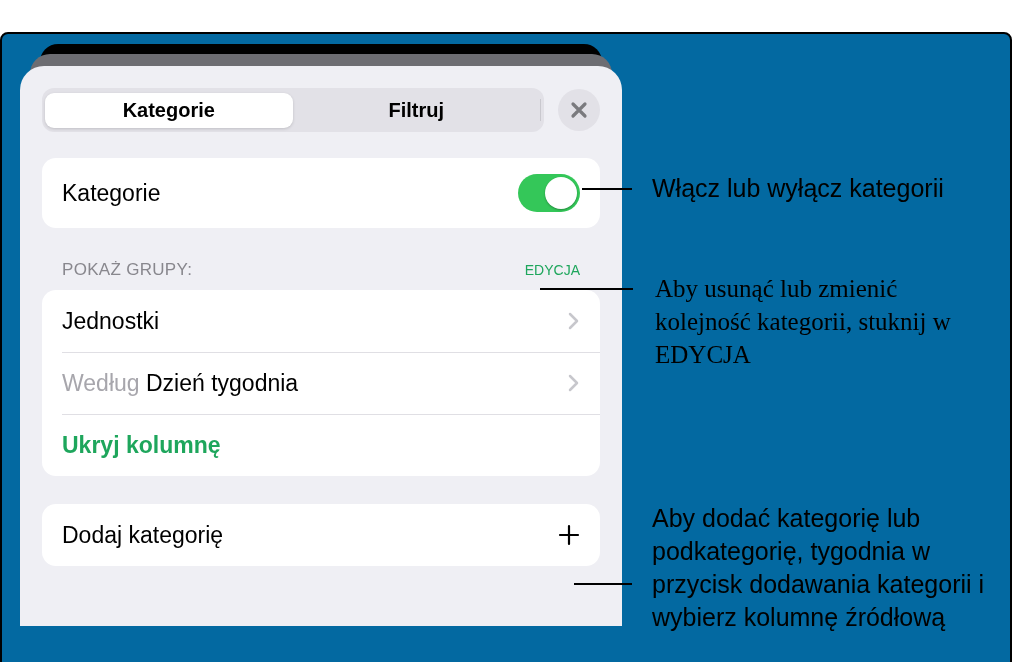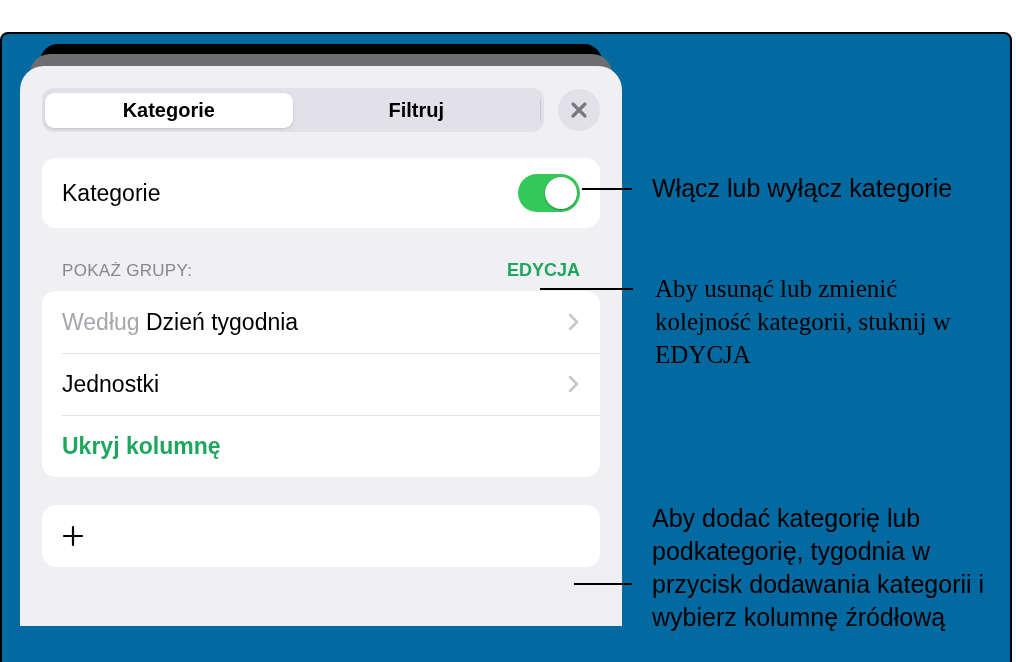--- a/index.html
+++ b/index.html
@@ -139,23 +139,23 @@
       justify-content: space-between;
       margin-top: 32px;
       padding: 0 20px 6px 20px;
     }
     .section-title {
       font-size: 17px;
       color: #88878d;
       letter-spacing: 0.3px;
     }
     .edit-link {
-      font-size: 18px;
+      font-size: 14px;
       color: #1ea65c;
-      font-weight: 700;
+      font-weight: 400;
       cursor: pointer;
     }
     .list-card {
       background: #fff;
       border-radius: 14px;
       margin-top: 4px;
       overflow: hidden;
     }
     .list-row {
       display: flex;
@@ -251,53 +251,54 @@
           </div>
         </div>
       </div>
 
       <div class="section-header">
         <span class="section-title">POKAŻ GRUPY:</span>
         <span class="edit-link">EDYCJA</span>
       </div>
 
       <div class="list-card">
+        <div class="list-row">
+          <span class="label">Jednostki</span>
+          <svg class="chevron" width="12" height="18" viewBox="0 0 12 18">
+              <path d="M2 2 L9 9 L2 16" stroke="#c7c7cc" stroke-width="2.5" fill="none" stroke-linecap="round" stroke-linejoin="round"></path>
+            </svg>
+        </div>
         <div class="list-row">
           <span class="label">
             <span class="muted">Według </span><span>Dzień tygodnia</span>
           </span>
           <svg class="chevron" width="12" height="18" viewBox="0 0 12 18">
               <path d="M2 2 L9 9 L2 16" stroke="#c7c7cc" stroke-width="2.5" fill="none" stroke-linecap="round" stroke-linejoin="round"></path>
             </svg>
         </div>
         <div class="list-row">
-          <span class="label">Jednostki</span>
-          <svg class="chevron" width="12" height="18" viewBox="0 0 12 18">
-              <path d="M2 2 L9 9 L2 16" stroke="#c7c7cc" stroke-width="2.5" fill="none" stroke-linecap="round" stroke-linejoin="round"></path>
-            </svg>
-        </div>
-        <div class="list-row">
           <span class="label green-text">Ukryj kolumnę</span>
         </div>
       </div>
 
       <div class="add-card">
         <div class="add-row">
+          <span class="label">Dodaj kategorię</span>
           <svg class="plus-icon" width="22" height="22" viewBox="0 0 22 22">
             <path d="M11 2 V20 M2 11 H20" stroke="#000" stroke-width="2.2" stroke-linecap="round"></path>
           </svg>
         </div>
       </div>
 
     </div>
   </div>
 
   <div class="callouts">
     <div class="lead-line" style="left:-40px; top:154px; width:50px;"></div>
-    <div class="callout" style="left:30px; top:138px;">Włącz lub wyłącz kategorie</div>
+    <div class="callout" style="left:30px; top:138px;">Włącz lub wyłącz kategorii</div>
 
     <div class="lead-line" style="left:-82px; top:254px; width:93px;"></div>
     <div class="callout" style="left:33px; top:238px; width:340px;font-family:Liberation Serif, serif;">Aby usunąć lub zmienić kolejność kategorii, stuknij w EDYCJA</div>
 
     <div class="lead-line" style="left:-48px; top:549px; width:58px;"></div>
     <div class="callout" style="left:30px; top:468px; width:340px;">Aby dodać kategorię lub podkategorię, tygodnia w przycisk dodawania kategorii i wybierz kolumnę źródłową</div>
   </div>
 
 </div>
 

